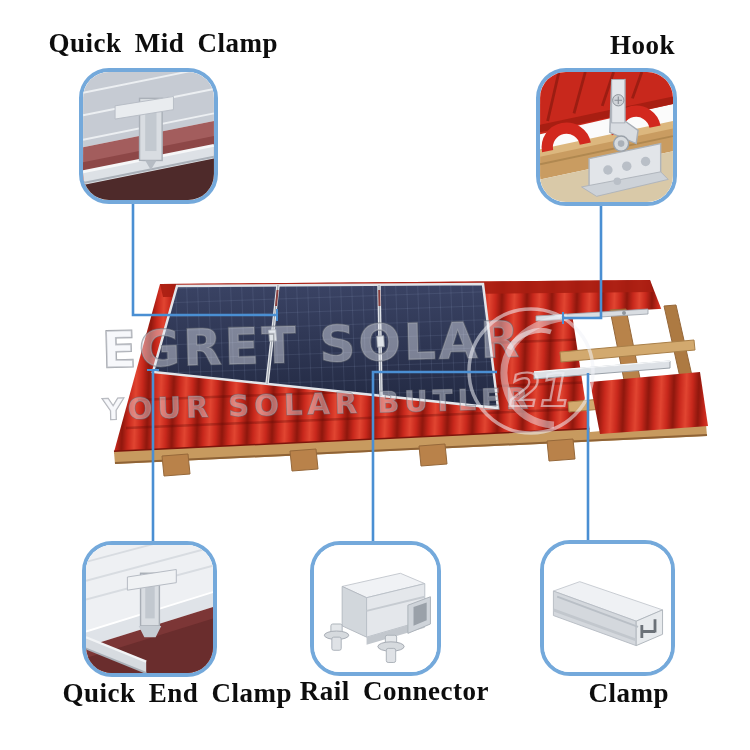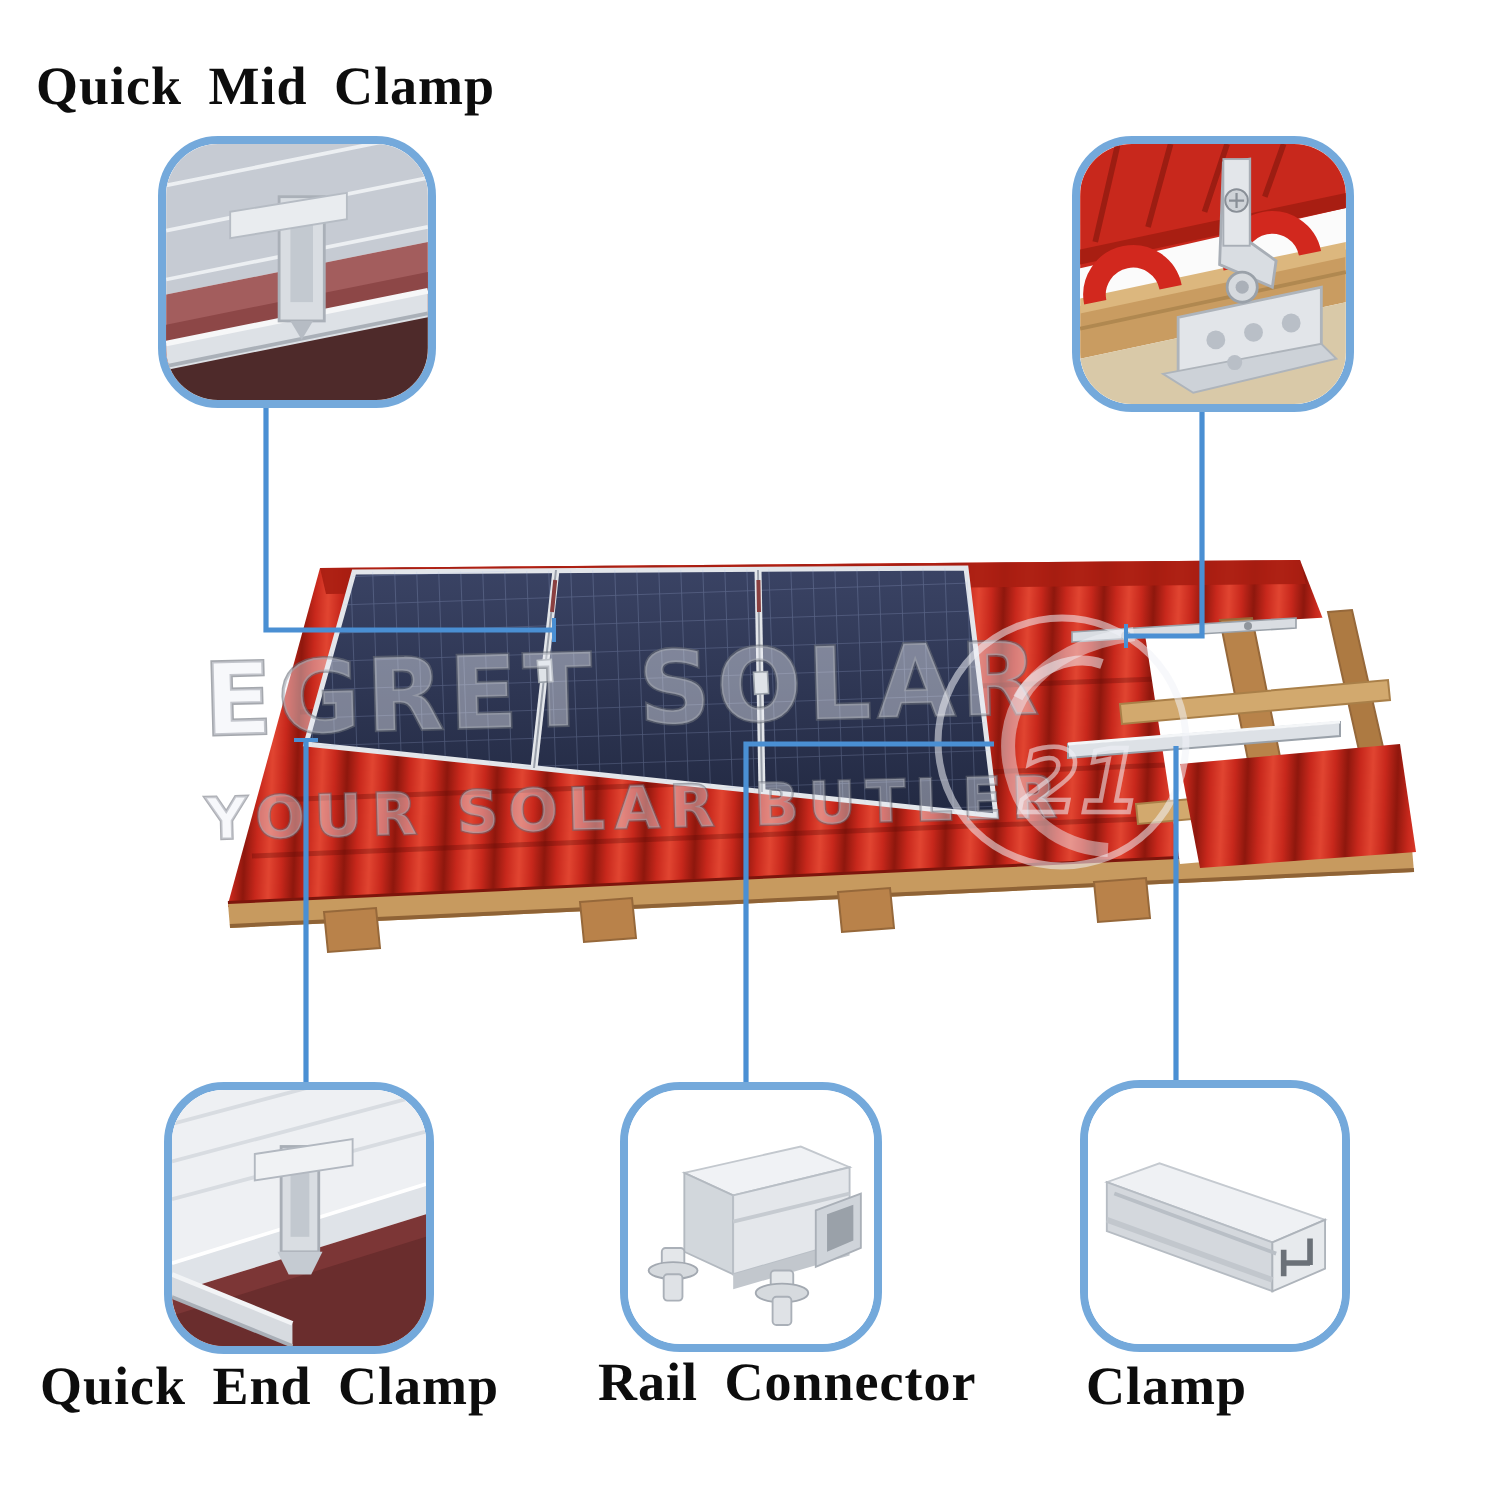--- a/index.html
+++ b/index.html
@@ -1,23 +1,23 @@
 <!DOCTYPE html>
 <html><head>
 <meta charset="utf-8">
 <style>
   html,body{margin:0;padding:0;background:#fff;}
   .canvas{position:relative;width:750px;height:750px;background:#ffffff;overflow:hidden;
           font-family:"Liberation Serif","DejaVu Serif",serif;}
   .scene{position:absolute;left:0;top:0;width:750px;height:750px;}
-  .title{position:absolute;text-align:left;font-weight:bold;font-size:27px;color:#0d0d0d;
+  .title{position:absolute;text-align:right;font-weight:bold;font-size:27px;color:#0d0d0d;
          word-spacing:6px;letter-spacing:0.5px;}
   .t-midclamp{left:18px;top:28px;width:260px;}
   .t-hook{left:545px;top:30px;width:130px;}
-  .t-endclamp{left:20px;top:678px;width:260px;}
+  .t-endclamp{left:32px;top:678px;width:260px;}
   .t-railconn{left:282px;top:676px;width:190px;margin-left:17px;}
   .t-rail{left:543px;top:678px;width:126px;}
   .dbox{position:absolute;border:4px solid #74a9db;border-radius:30px;background:#fff;
         overflow:hidden;box-sizing:border-box;}
   .b-midclamp{left:79px;top:68px;width:139px;height:136px;}
   .b-hook{left:536px;top:68px;width:141px;height:138px;}
   .b-endclamp{left:82px;top:541px;width:135px;height:136px;}
   .b-railconn{left:310px;top:541px;width:131px;height:135px;}
   .b-rail{left:540px;top:540px;width:135px;height:136px;}
   .dbox svg{display:block;width:100%;height:100%;}
@@ -106,20 +106,21 @@
       <path d="M601,206 L601,318 L563,318"></path>
       <path d="M563,312 L563,324" stroke-width="2"></path>
       <path d="M153,369 L153,541"></path>
       <path d="M147,370 L159,370" stroke-width="2"></path>
       <path d="M497,372 L373,372 L373,541"></path>
       <path d="M588,373 L588,540"></path>
     </g>
   </svg>
 
   <div class="title t-midclamp">Quick Mid Clamp</div>
+  <div class="title t-hook">Hook</div>
   <div class="title t-endclamp">Quick End Clamp</div>
   <div class="title t-railconn">Rail Connector</div>
   <div class="title t-rail">Clamp</div>
 
   <div class="dbox b-midclamp">
     <svg viewBox="0 0 139 136">
       <rect width="139" height="136" fill="#f4f5f6"></rect>
       <polygon points="0,0 139,0 139,52 0,80" fill="#c6cbd3"></polygon>
       <path d="M0,22 L139,-6 M0,46 L139,18 M0,72 L139,44" stroke="#eceff2" stroke-width="2" fill="none"></path>
       <polygon points="0,80 139,52 139,88 0,116" fill="#a35d5d"></polygon>

